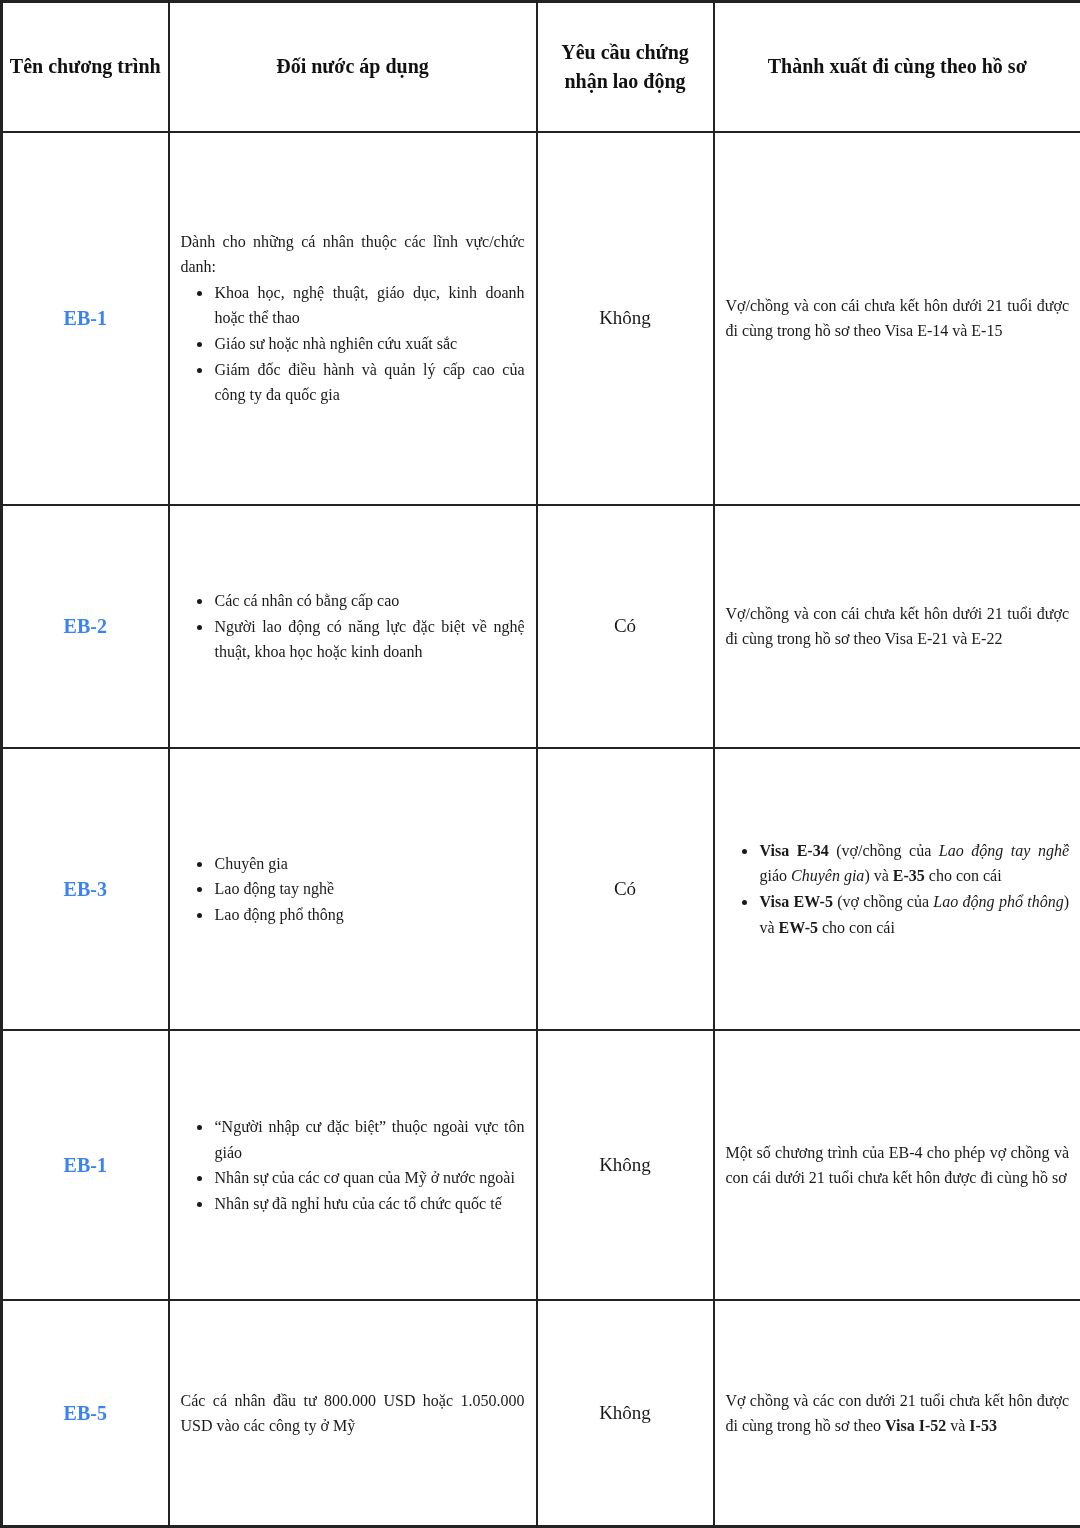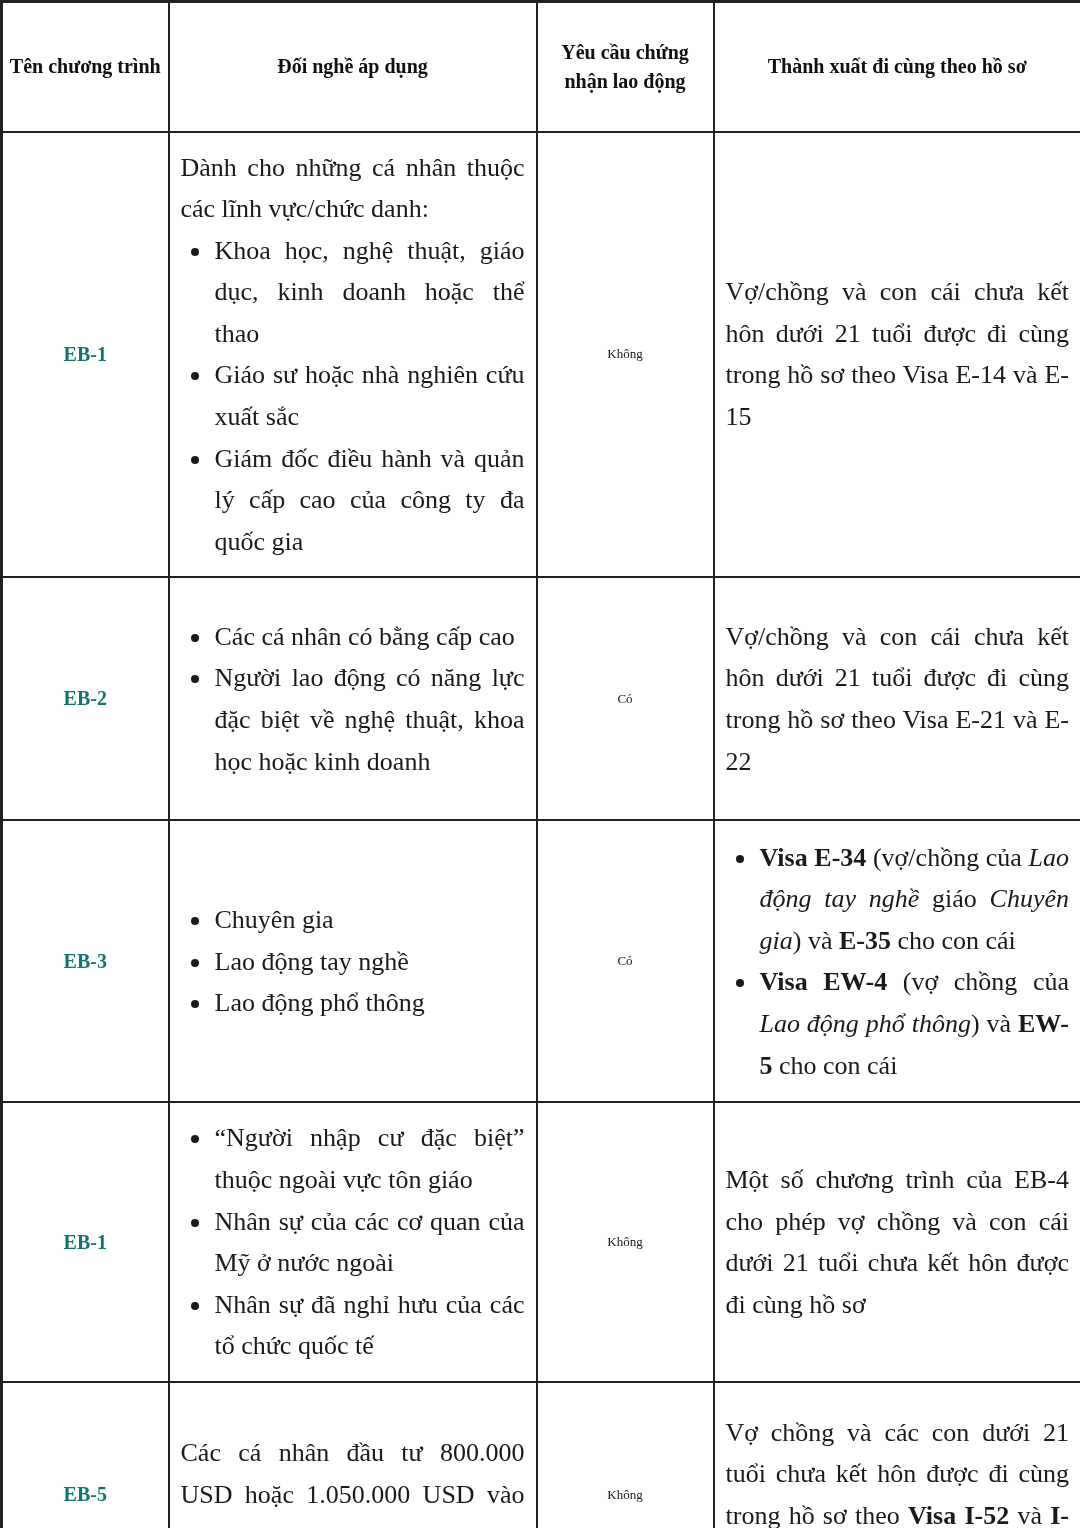--- a/index.html
+++ b/index.html
@@ -44,28 +44,28 @@
     font-weight: 700;
     text-align: center;
     padding: 4px 6px;
     line-height: 1.45;
     color: #111111;
   }
   td.cell-program {
     font-size: 20px;
     font-weight: 700;
     text-align: center;
-    color: #0f766e;
+    color: #3b82f6;
   }
   td.cell-center {
-    font-size: 13px;
+    font-size: 19px;
     text-align: center;
   }
   td.cell-content {
-    font-size: 26px;
+    font-size: 16px;
     padding: 14px 11px;
     line-height: 1.6;
   }
   td.cell-content p {
     margin: 0;
     text-align: justify;
   }
   td.cell-content ul {
     margin: 0;
     padding-left: 32px;
@@ -86,21 +86,21 @@
   <table class="visa-table">
     <colgroup>
       <col class="c1">
         <col class="c2">
         <col class="c3">
         <col class="c4">
     </colgroup>
     <thead>
       <tr>
         <th>Tên chương trình</th>
-        <th>Đối nghề áp dụng</th>
+        <th>Đối nước áp dụng</th>
         <th>Yêu cầu chứng nhận lao động</th>
         <th>Thành xuất đi cùng theo hồ sơ</th>
       </tr>
     </thead>
     <tbody>
         <tr>
           <td class="cell-program">EB-1</td>
           <td class="cell-content">
             <p><span>Dành cho những cá nhân thuộc các lĩnh vực/chức danh:</span></p>
             <ul>
@@ -133,21 +133,21 @@
             <ul>
               <li><span>Chuyên gia</span></li>
               <li><span>Lao động tay nghề</span></li>
               <li><span>Lao động phổ thông</span></li>
             </ul>
           </td>
           <td class="cell-center">Có</td>
           <td class="cell-content">
             <ul>
               <li><span class="b">Visa E-34</span><span> (vợ/chồng của </span><span class="i">Lao động tay nghề</span><span> giáo </span><span class="i">Chuyên gia</span><span>) và </span><span class="b">E-35</span><span> cho con cái</span></li>
-              <li><span class="b">Visa EW-4</span><span> (vợ chồng của </span><span class="i">Lao động phổ thông</span><span>) và </span><span class="b">EW-5</span><span> cho con cái</span></li>
+              <li><span class="b">Visa EW-5</span><span> (vợ chồng của </span><span class="i">Lao động phổ thông</span><span>) và </span><span class="b">EW-5</span><span> cho con cái</span></li>
             </ul>
           </td>
         </tr>
         <tr>
           <td class="cell-program">EB-1</td>
           <td class="cell-content">
             <ul>
               <li><span>“Người nhập cư đặc biệt” thuộc ngoài vực tôn giáo</span></li>
               <li><span>Nhân sự của các cơ quan của Mỹ ở nước ngoài</span></li>
               <li><span>Nhân sự đã nghỉ hưu của các tổ chức quốc tế</span></li>

